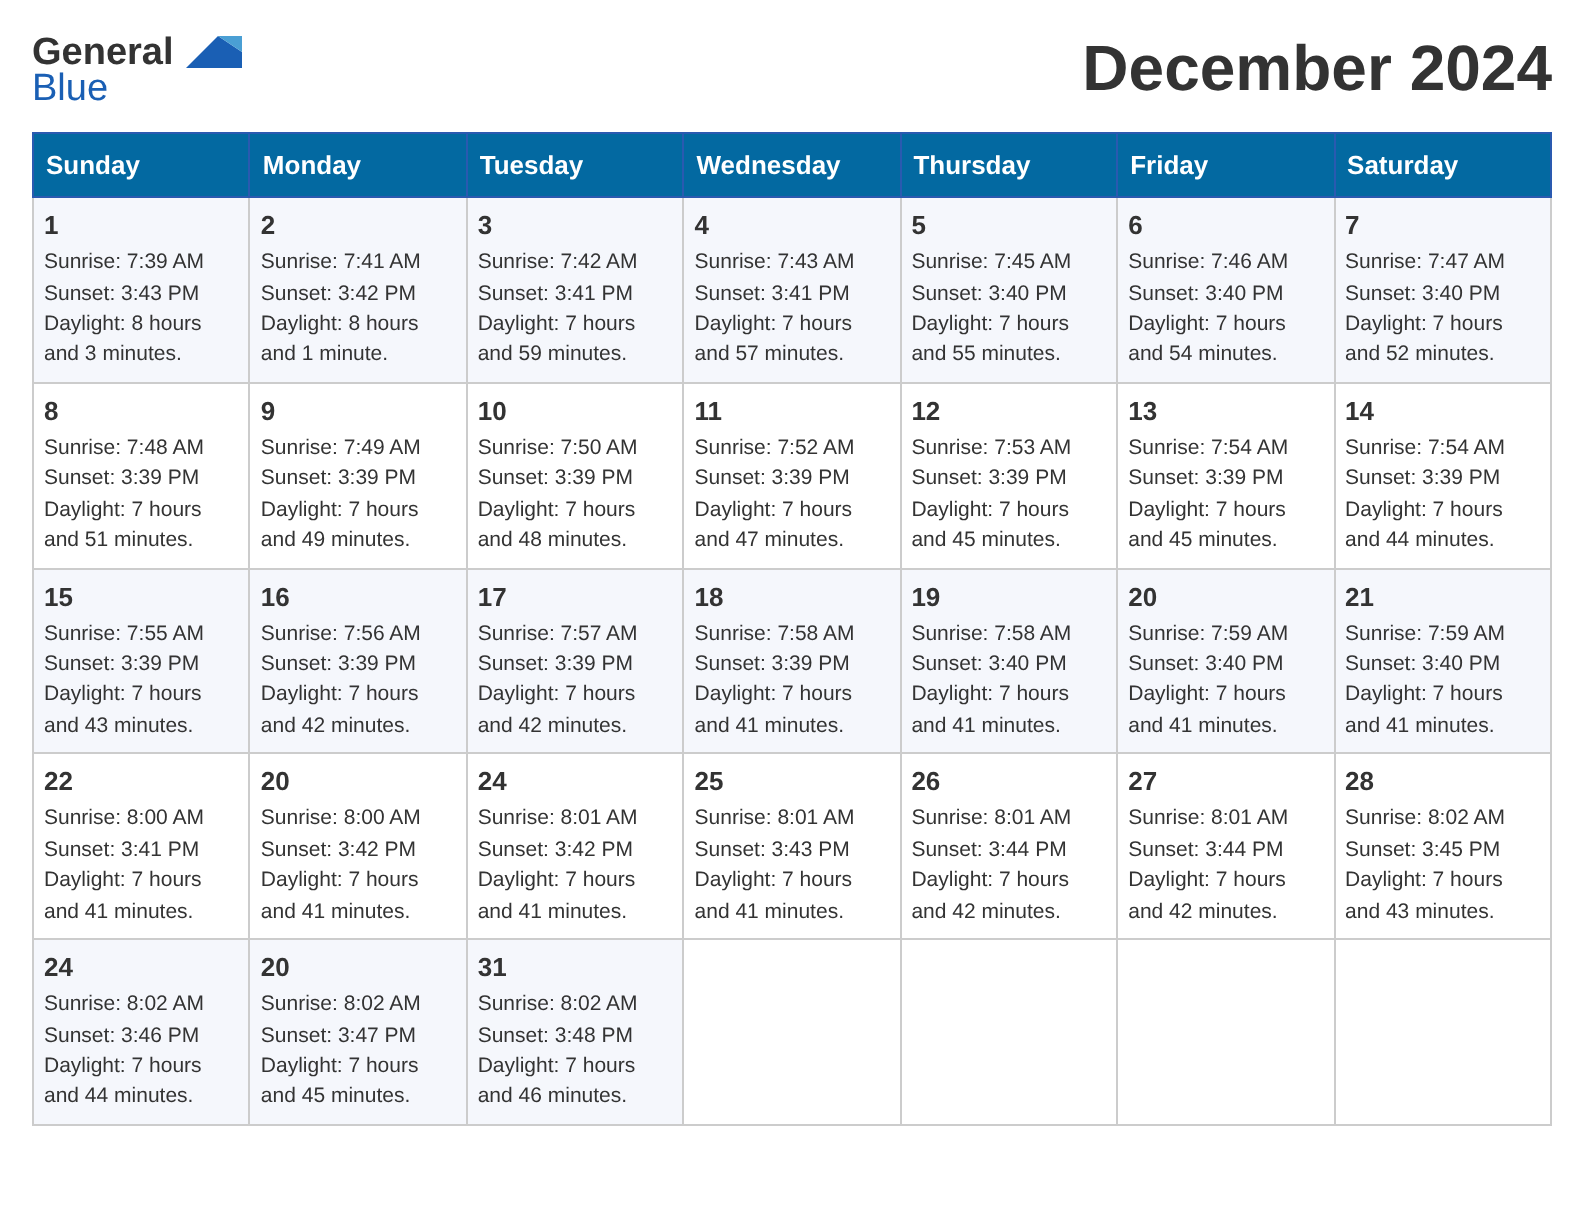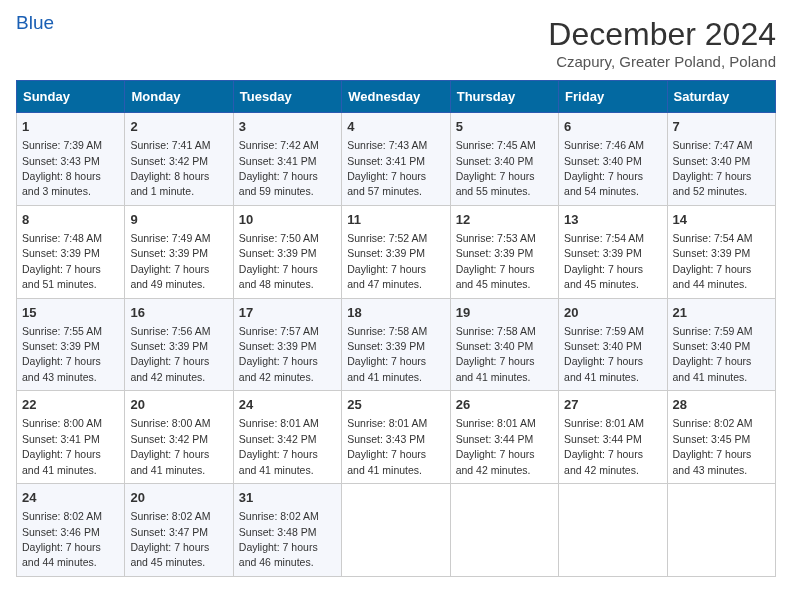--- a/index.html
+++ b/index.html
@@ -17,21 +17,21 @@
       margin-bottom: 10px;
     }
     .logo {
       display: flex;
       flex-direction: column;
       align-items: flex-start;
     }
     .title-block { text-align: right; }
     .main-title {
       font-size: 32px;
-      font-weight: normal;
+      font-weight: bold;
       color: #333;
     }
     .subtitle {
       font-size: 15px;
       color: #555;
     }
     table {
       width: 100%;
       border-collapse: collapse;
       font-size: 11px;
@@ -65,25 +65,31 @@
       font-size: 10.5px;
       color: #333;
     }
     td.empty { background: #fff !important; }
   </style>
 </head>
 <body>
 
 <div class="header">
   <div class="logo">
+    <div style="display:flex;align-items:center;gap:2px;">
+      <span style="font-size:19px;font-weight:bold;color:#333;">General</span>
+      <svg width="32" height="22" viewBox="0 0 32 22">
+        <polygon points="4,18 20,2 32,10 32,18" fill="#1a5fb4"></polygon>
+        <polygon points="20,2 32,2 32,10" fill="#4a9fd4"></polygon>
+      </svg>
+    </div>
     <span style="font-size:19px;font-weight:normal;color:#1a5fb4;margin-top:-4px;">Blue</span>
   </div>
   <div class="title-block">
     <div class="main-title">December 2024</div>
-    <div class="subtitle">Czapury, Greater Poland, Poland</div>
   </div>
 </div>
 
 <table>
   <thead>
     <tr>
     <th>Sunday</th>
         <th>Monday</th>
         <th>Tuesday</th>
         <th>Wednesday</th>

